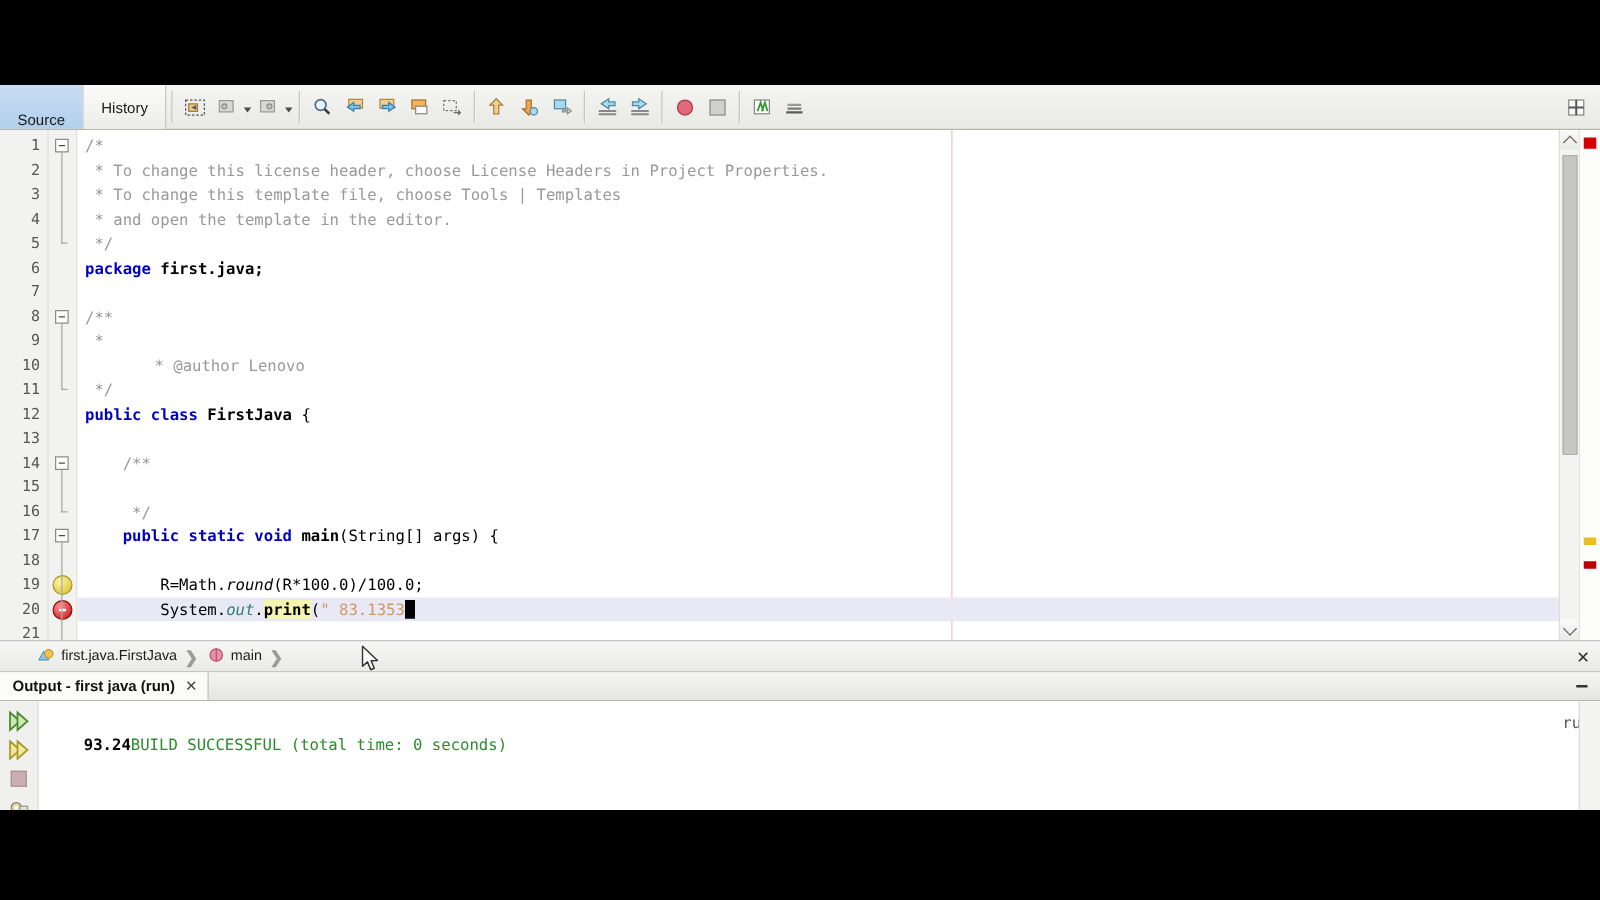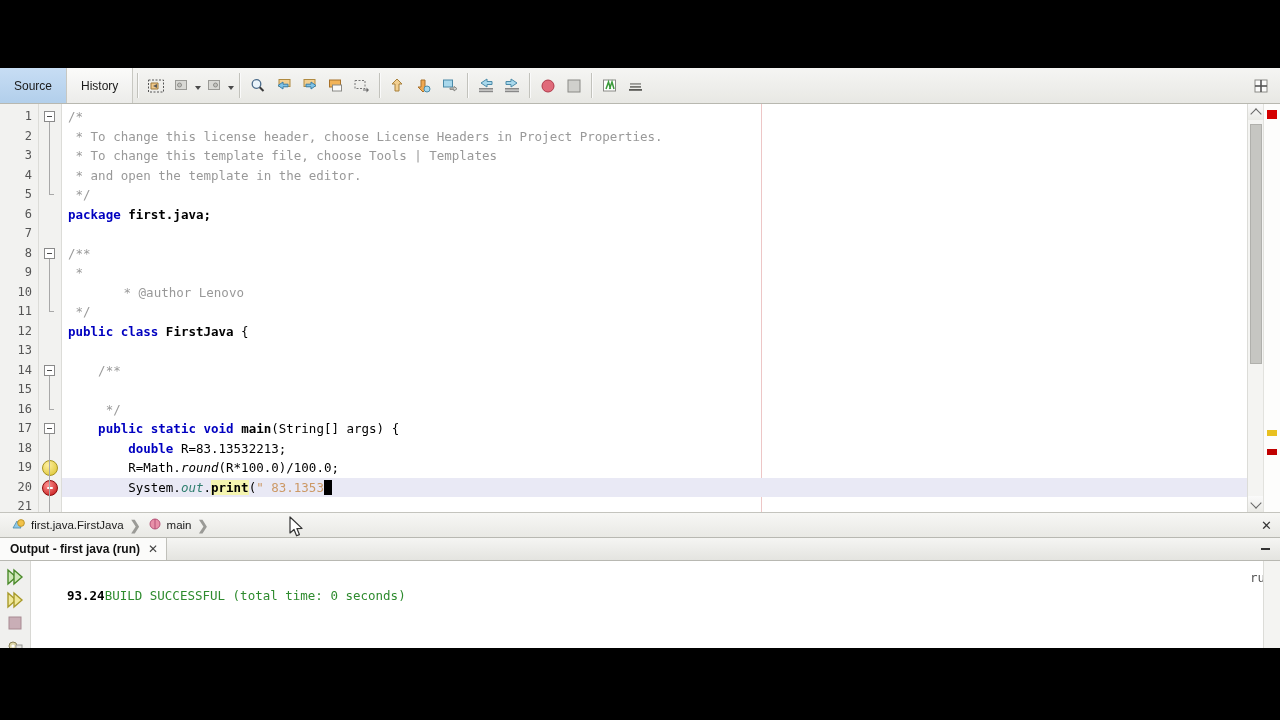--- a/index.html
+++ b/index.html
@@ -37,20 +37,21 @@
     padding: 0 14px;
     font-size: 12px;
     color: #1a1a1a;
     cursor: default;
     border-right: 1px solid #c8c8c2;
     background: linear-gradient(#fbfbfa, #ececea);
   }
   .tab.active {
     background: #bdd7f0;
     background: linear-gradient(#c7ddf4, #b2cfeb);
+    align-items: flex-end;
   }
   .tb-sep {
     width: 1px;
     margin: 5px 4px;
     background: #c2c2bc;
     border-right: 1px solid #fafafa;
   }
   .tb-group { display: flex; align-items: center; }
   .tb-btn {
     width: 24px; height: 24px;
@@ -240,21 +241,21 @@
   .stripe-mark { position:absolute; left:3px; width:10px; height:9px; }
 
   
   .breadcrumb {
     position: relative;
     height: 24px;
     background: linear-gradient(#f7f7f5, #e9e9e5);
     border-top: 1px solid #c4c4be;
     border-bottom: 1px solid #b8b8b2;
     display: flex; align-items: center;
-    padding-left: 12px;
+    padding-left: 30px;
     font-size: 11.5px;
     color: #1a1a1a;
   }
   .bc-item { display:flex; align-items:center; gap:5px; cursor: default; }
   .bc-chev {
     margin: 0 7px 0 6px;
     color: #9a9a96;
     font-size: 13px;
     font-weight: bold;
   }
@@ -545,21 +546,20 @@
           <div class="code-line" style="top: 120px;"><span></span></div>
           <div class="code-line" style="top: 139.5px;"><span></span><span class="cm">/**</span></div>
           <div class="code-line" style="top: 159px;"><span></span><span class="cm"> *</span></div>
           <div class="code-line" style="top: 178.5px; margin-left: 48px;"><span></span><span class="cm"> * @author Lenovo</span></div>
           <div class="code-line" style="top: 198px;"><span></span><span class="cm"> */</span></div>
           <div class="code-line" style="top: 217.5px;"><span></span><span class="kw">public</span><span class="plain"> </span><span class="kw">class</span><span class="plain"> </span><span class="bold">FirstJava</span><span class="plain"> {</span></div>
           <div class="code-line" style="top: 237px;"><span></span></div>
           <div class="code-line" style="top: 256.5px;"><span>    </span><span class="cm">/**</span></div>
           <div class="code-line" style="top: 295.5px;"><span>    </span><span class="cm"> */</span></div>
           <div class="code-line" style="top: 315px;"><span>    </span><span class="kw">public</span><span class="plain"> </span><span class="kw">static</span><span class="plain"> </span><span class="kw">void</span><span class="plain"> </span><span class="bold">main</span><span class="plain">(String[] args) {</span></div>
-          <div class="code-line" style="top: 334.5px;"><span>        </span><span class="kw">double</span><span class="plain"> R=83.13532213;</span></div>
           <div class="code-line" style="top: 354px;"><span>        </span><span class="plain">R=Math.</span><span class="mth-i">round</span><span class="plain">(R*100.0)/100.0;</span></div>
           <div class="code-line cur-line" style="top: 373.5px;"><span>        </span><span class="plain">System.</span><span class="fld">out</span><span class="plain">.</span><span class="bold hl-yellow">print</span><span class="plain">(</span><span class="str">" 83.1353</span><span class="caret"></span></div>
           <div class="code-line" style="top: 393px;"><span></span></div>
         </div>
 
       <div class="vscroll">
         <div class="vs-arrow up">
             <div class="vs-chev"></div>
           </div>
         <div class="vs-thumb"></div>

